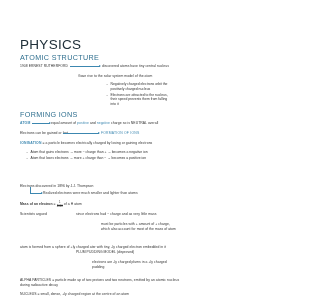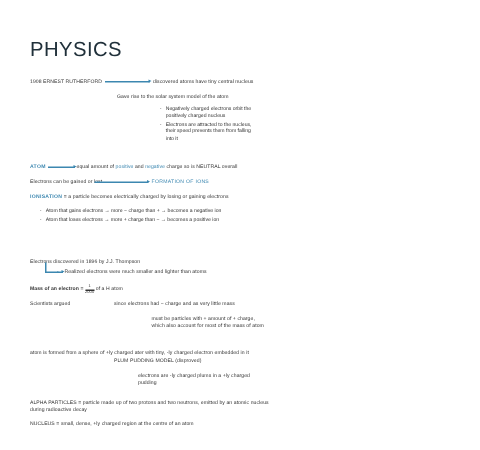--- a/index.html
+++ b/index.html
@@ -10,21 +10,21 @@
   body {
     width: 212px;
     height: 300px;
     overflow: hidden;
     font-family: "Liberation Sans", sans-serif;
     color: #2b2b2b;
     position: relative;
   }
   .page {
     position: absolute;
-    left: 0; top: 4px;
+    left: 0; top: 16px;
     width: 212px;
     height: 244px;
     padding: 4px;
     box-sizing: border-box;
   }
   .doc-title {
     position: absolute;
     left: 20px;
     top: 21px;
     font-size: 13.5px;
@@ -104,34 +104,36 @@
   .frac .num { display: block; }
   .frac .den { display: block; border-top: 0.5px solid #333; }
 </style>
 </head>
 <body>
 
 <div class="page">
 
   <div class="doc-title">PHYSICS</div>
 
+  <div class="h2 h2-atomic">ATOMIC STRUCTURE</div>
 
   <div class="t" style="left:20px; top:48px;">1908 ERNEST RUTHERFORD</div>
 
   <div class="arrow-line" style="left:70px; top:50px; width:30px;"></div>
 
   <div class="t" style="left:102px; top:48px;">discovered atoms have tiny central nucleus</div>
 
   <div class="t" style="left:78px; top:58px;">Gave rise to the solar system model of the atom</div>
 
   <div class="bullets" style="left:106px; top:66px; width:62px;">
     <div class="bl">Negatively charged electrons orbit the positively charged nucleus</div>
     <div class="bl" style="margin-top:1.4px;">Electrons are attracted to the nucleus, their speed prevents them from falling into it</div>
   </div>
 
+  <div class="h2 h2-ions">FORMING IONS</div>
 
   <div class="t bold blue-cap" style="left:20px; top:105px;">ATOM</div>
 
   <div class="arrow-line" style="left:32px; top:107px; width:18px;"></div>
 
   <div class="t" style="left:51px; top:105px;">
     <span>equal amount of </span><span class="blue">positive</span><span> and </span><span class="blue">negative</span><span> charge so is NEUTRAL overall</span>
   </div>
 
   <div class="t" style="left:20px; top:115px;">Electrons can be gained or lost</div>

